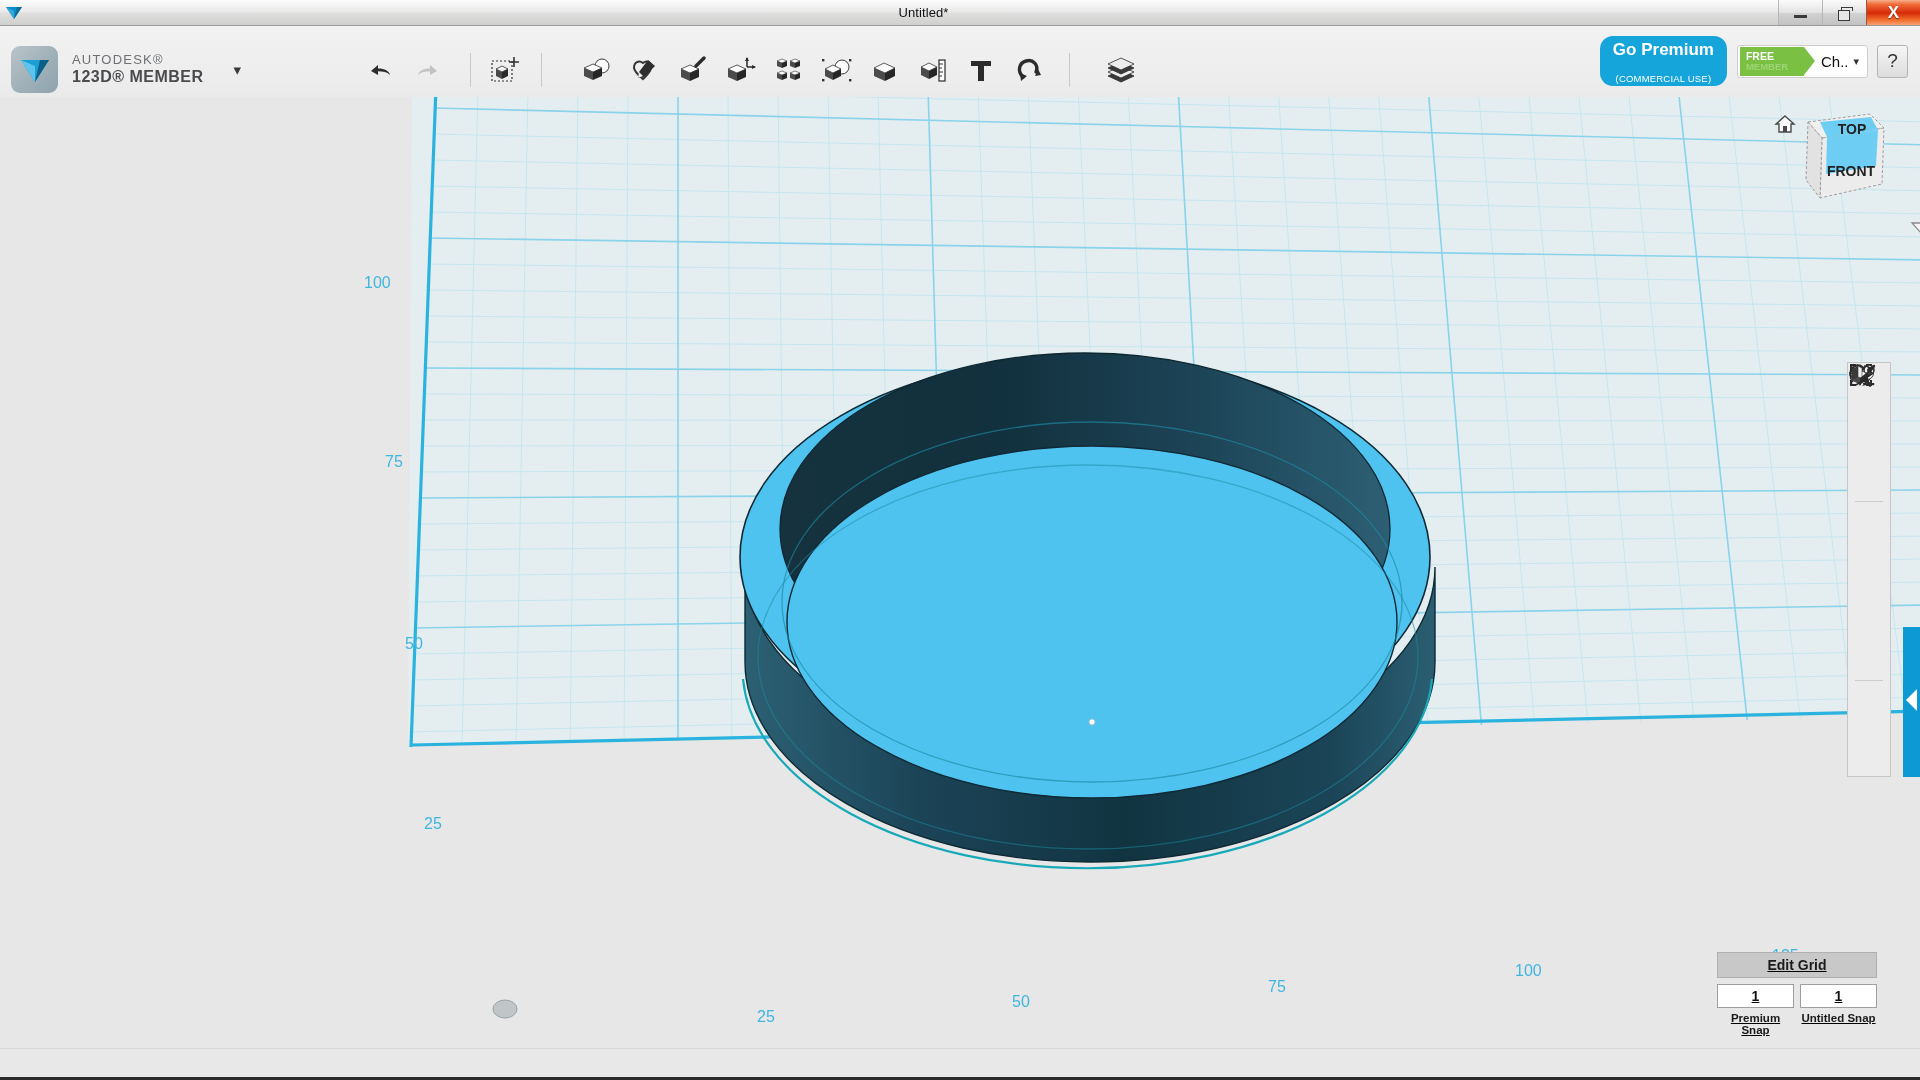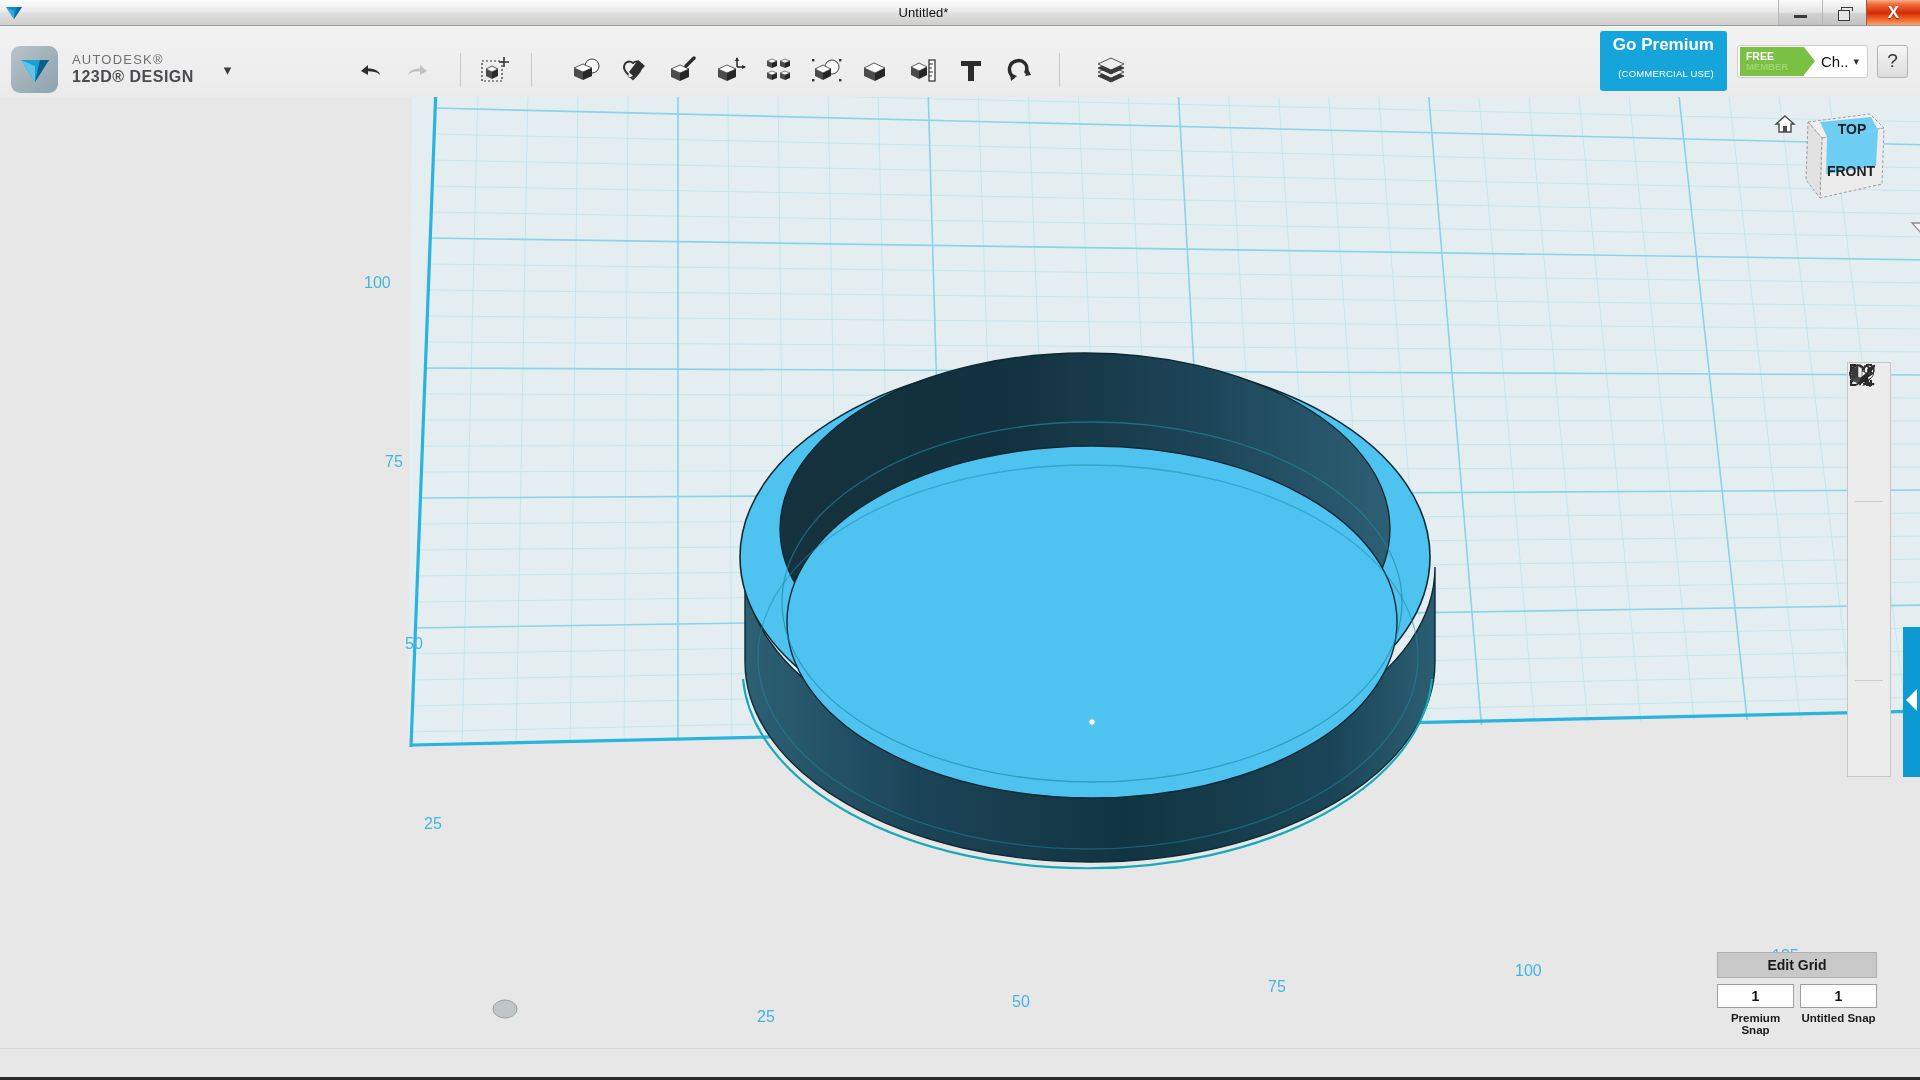--- a/index.html
+++ b/index.html
@@ -43,22 +43,22 @@
   .brand-l2 { font-size:16px; color:#4a4b4e; font-weight:bold; letter-spacing:.5px; }
   .brand-caret { margin-left:30px; color:#3a3a3a; font-size:15px; }
 
   .tool-group { display:flex; align-items:center; }
   .sep { width:1px; height:34px; background:#c9c9c9; margin:0 11px; }
   .tbtn { width:42px; height:46px; display:flex; align-items:center; justify-content:center;
     margin:0 3px; border-radius:3px; }
 
   
   .right-cluster { position:absolute; right:12px; top:0; height:70px; display:flex; align-items:center; }
-  .go-premium { background:#16a5da; color:#fff; border-radius:3px;
-    padding:5px 13px 12px; text-align:right; line-height:1.05; }
+  .go-premium { background:#16a5da; color:#fff; border-radius:13px;
+    padding:5px 13px 2px; text-align:center; line-height:1.05; }
   .gp-1 { font-size:17px; font-weight:bold; }
   .gp-2 { font-size:9.5px; letter-spacing:.2px; margin-top:15px; }
   .member-box { margin-left:10px; height:33px; background:#fff; border:1px solid #cdcdcd;
     border-radius:3px; display:flex; align-items:center; padding-right:8px; }
   .ribbon { position:relative; height:29px; width:64px; background:#7ac143; margin:2px 0 2px 2px;
     display:flex; flex-direction:column; justify-content:center; padding-left:6px; }
   .ribbon:after { content:""; position:absolute; right:-11px; top:0; width:0; height:0;
     border-top:14.5px solid transparent; border-bottom:14.5px solid transparent; border-left:11px solid #7ac143; }
   .ribbon-1 { font-size:10.5px; font-weight:bold; color:#fff; line-height:1.05; }
   .ribbon-2 { font-size:9.5px; font-weight:bold; color:#9fd472; line-height:1.05; }
@@ -82,21 +82,21 @@
     background:#ececec; border:1px solid #c6c6c6; padding:6px 0; }
   .vbtn { width:42px; height:43px; display:flex; align-items:center; justify-content:center; }
   .vdiv { height:1px; background:#cccccc; margin:3px 7px; }
 
   
   .collapse-strip { position:absolute; right:0; top:530px; width:17px; height:150px; background:#0d9ad4; }
   .collapse-tri { position:absolute; left:3px; top:62px; width:0; height:0;
     border-top:11px solid transparent; border-bottom:11px solid transparent; border-right:11px solid #fff; }
 
   
-  .gridpanel { position:absolute; right:43px; bottom:12px; width:160px; }
+  .gridpanel { position:absolute; right:43px; bottom:12px; width:160px;text-decoration:underline; }
   .eg-btn { height:26px; background:#c8c8c8; border:1px solid #b0b0b0;
     display:flex; align-items:center; justify-content:center;
     font-size:14px; font-weight:bold; color:#1a1a1a; }
   .eg-row { display:flex; gap:6px; margin-top:6px; }
   .eg-cell { flex:1; }
   .eg-input { height:24px; background:#fff; border:1px solid #9f9f9f;
     display:flex; align-items:center; justify-content:center; font-size:14px; color:#111; font-weight:bold; }
   .eg-label { text-align:center; font-size:11.5px; font-weight:bold; color:#1a1a1a; margin-top:4px; }
 
   .statusbar { position:absolute; left:0; bottom:0; width:1920px; height:32px;
@@ -134,21 +134,21 @@
   <div class="brand">
     <div class="brand-logo">
       <svg width="34" height="34" viewBox="0 0 34 34">
         <polygon points="3,7 31,7 17,29" fill="#1a9ed4"></polygon>
         <polygon points="17,29 31,7 22,7" fill="#0d5f87"></polygon>
         <polygon points="3,7 17,29 17,13" fill="#5ec4ec"></polygon>
       </svg>
     </div>
     <div class="brand-txt">
       <div class="brand-l1">AUTODESK®</div>
-      <div class="brand-l2">123D® DESIGN</div>
+      <div class="brand-l2">123D® MEMBER</div>
     </div>
     <span class="brand-caret">▾</span>
   </div>
 
   <div class="tool-group" style="margin-left:115px;">
     <div class="tbtn">
       <svg width="26" height="20" viewBox="0 0 26 20">
         <path d="M4 11 L11 5 L11 8.5 C18 8.5 22 11 23 15 C20 12 16 11.3 11 11.3 L11 15 Z" fill="#2d2d2d"></path>
       </svg>
     </div>

